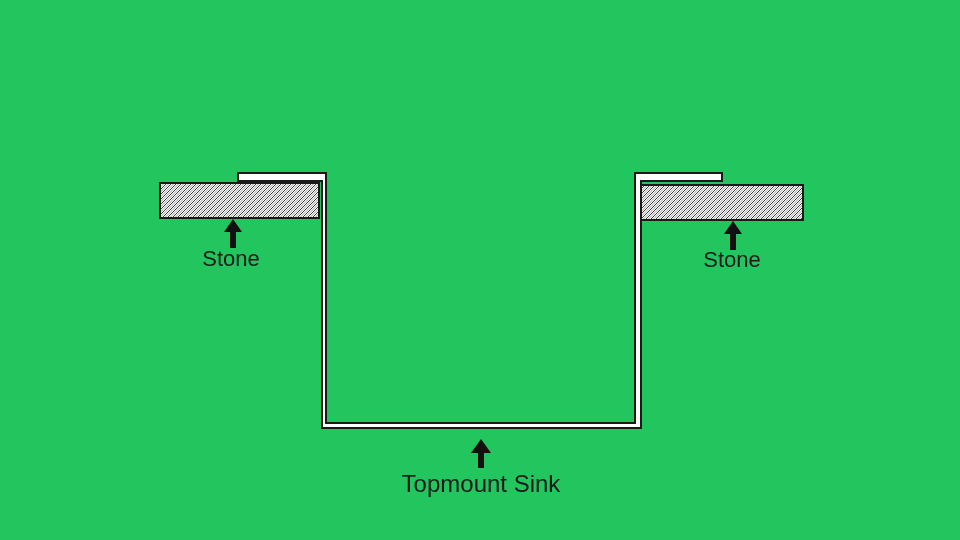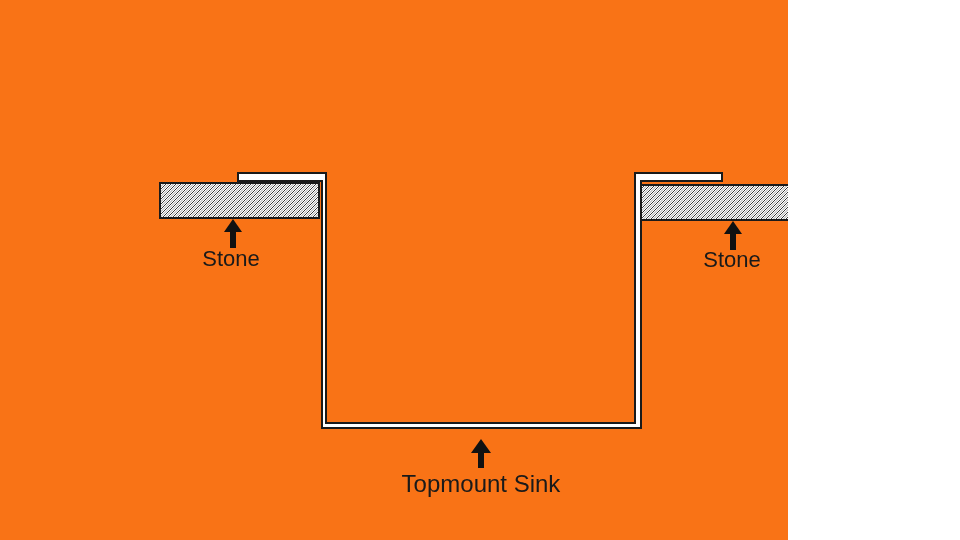--- a/index.html
+++ b/index.html
@@ -2,23 +2,23 @@
 <html><head>
 <meta charset="utf-8">
 <style>
   html, body {
     margin: 0;
     padding: 0;
     background: #ffffff;
   }
   .canvas {
     position: relative;
-    width: 788px;
+    width: 960px;
     height: 540px;
-    background: #f97316;
+    background: #22c55e;
     overflow: hidden;
     font-family: "Liberation Sans", sans-serif;
   }
   svg { display: block; }
   .label-text {
     font-family: "Liberation Sans", sans-serif;
     fill: #1a1a1a;
   }
   .label-stone { font-size: 22px; }
   .label-sink  { font-size: 24px; }

